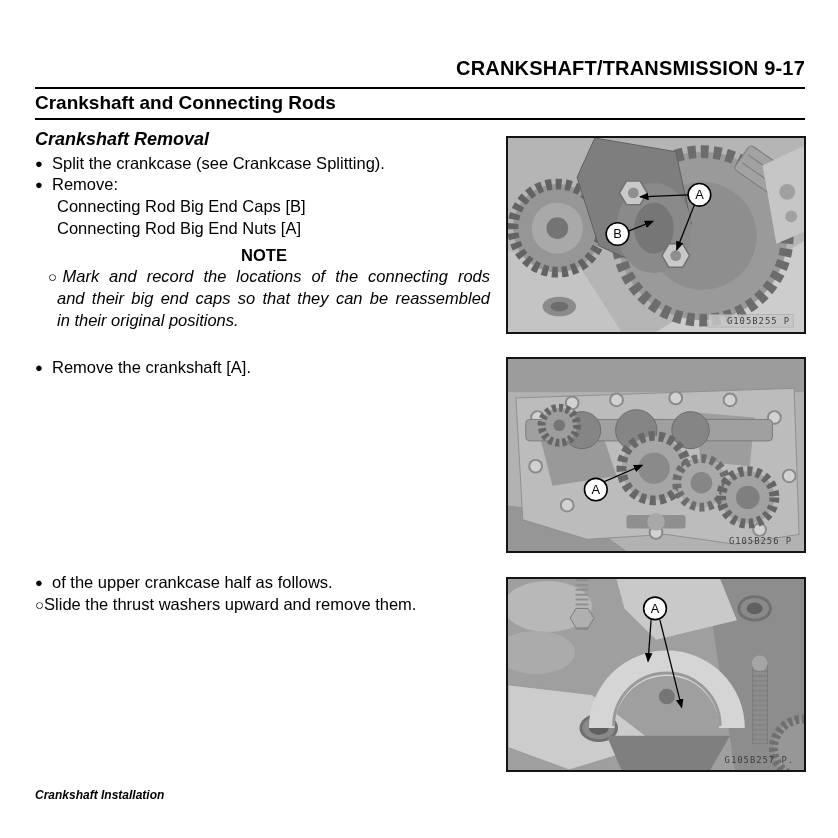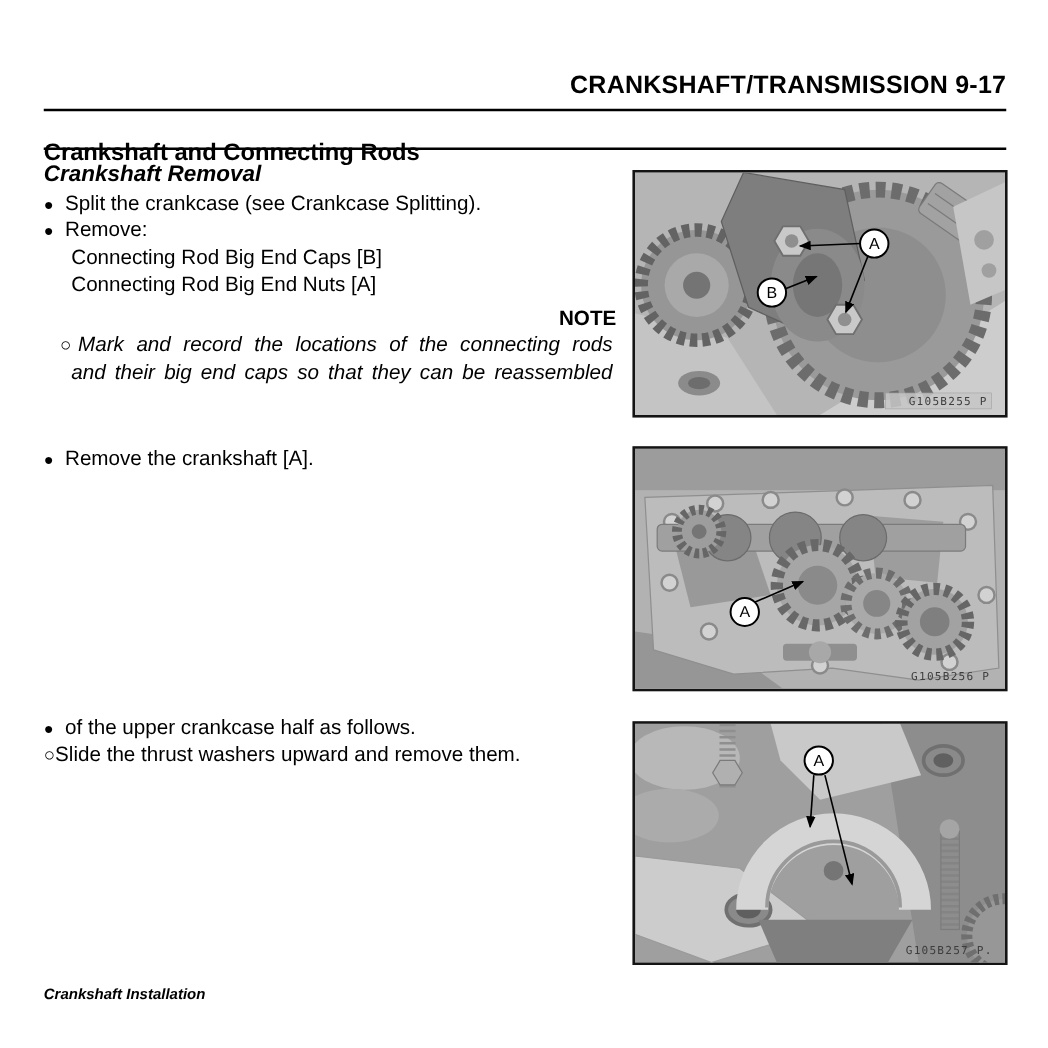--- a/index.html
+++ b/index.html
@@ -2,29 +2,29 @@
 <html><head>
 <meta charset="utf-8">
 <style>
   html,body{margin:0;padding:0;}
   body{width:838px;height:838px;background:#ffffff;font-family:"Liberation Sans",sans-serif;color:#000;position:relative;overflow:hidden;}
   .abs{position:absolute;}
   
   #page-header{top:57px;right:33px;font-size:20px;font-weight:bold;letter-spacing:0.2px;}
   .rule{left:35px;width:770px;height:2px;background:#000;}
   #rule-top{top:87px;}
-  #section-title{top:92px;left:35px;font-size:19px;font-weight:bold;margin-top:20px;}
+  #section-title{top:92px;left:35px;font-size:19px;font-weight:bold;}
   #rule-section{top:118px;}
   
   #col{top:129px;left:35px;width:458px;font-size:16.5px;line-height:21.7px;}
   #removal-heading{font-size:18px;font-weight:bold;font-style:italic;margin-bottom:2px;}
   .row{position:relative;padding-left:17px;}
   .dot{position:absolute;left:0;top:0;font-size:13px;}
   .indent{padding-left:22px;}
-  #note-label{text-align:right;font-weight:bold;margin-top:5px;width:458px;}
+  #note-label{text-align:center;font-weight:bold;margin-top:5px;width:458px;}
   #note-para{margin-top:0;margin-left:13px;width:442px;font-style:italic;}
   .jl{text-align:justify;text-align-last:justify;}
   .cont{padding-left:9px;}
   .circ{font-size:15px;font-style:normal;}
   #step-crankshaft{top:357px;left:35px;font-size:16.5px;line-height:21.7px;width:458px;}
   #step-thrust{top:572px;left:35px;font-size:16.5px;line-height:21.7px;width:458px;}
   #install-clip{top:784px;left:35px;width:420px;height:16px;overflow:hidden;}
   #install-heading{font-size:12px;font-weight:bold;font-style:italic;line-height:24px;margin-top:-1px;}
   
   .photo{position:absolute;left:506px;width:296px;border:2px solid #141414;background:#b5b5b5;}
@@ -54,20 +54,21 @@
   <div class="row">
     <span class="dot">●</span>
     <span>Remove:</span>
   </div>
   <div class="indent">Connecting Rod Big End Caps [B]</div>
   <div class="indent">Connecting Rod Big End Nuts [A]</div>
   <div id="note-label">NOTE</div>
   <div id="note-para">
     <div class="jl"><span class="circ">○</span><span>Mark and record the locations of the connecting rods</span></div>
     <div class="jl cont">and their big end caps so that they can be reassembled</div>
+    <div class="cont">in their original positions.</div>
   </div>
 </div>
 
 <div class="abs row" id="step-crankshaft">
   <span class="dot">●</span>
   <span>Remove the crankshaft [A].</span>
 </div>
 
 <div class="abs" id="step-thrust">
   <div class="row">

